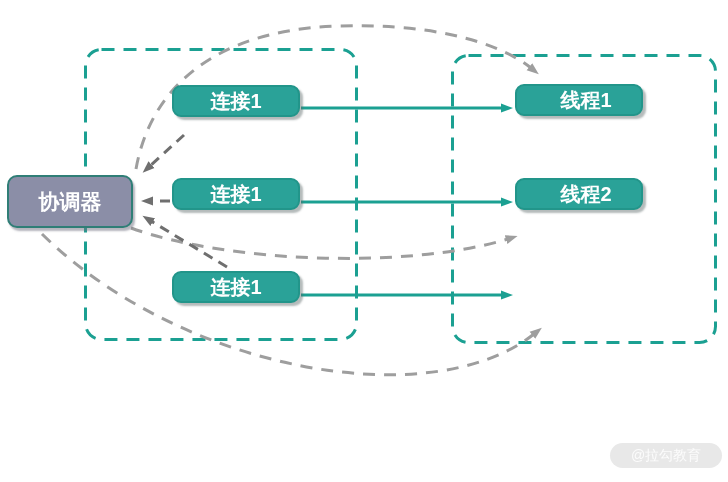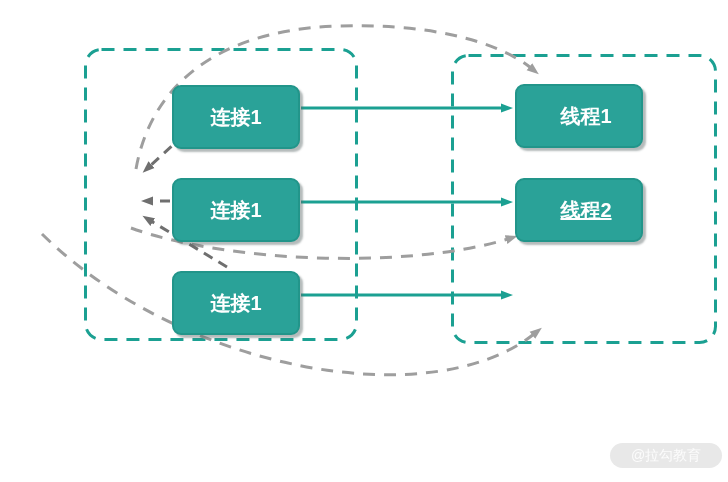--- a/index.html
+++ b/index.html
@@ -13,33 +13,33 @@
     position:relative;width:728px;height:482px;background:#ffffff;
     overflow:hidden;font-family:"Liberation Sans","DejaVu Sans",sans-serif;
   }
   .layer{position:absolute;left:0;top:0;width:728px;height:482px;}
   .node{
     position:absolute;display:flex;align-items:center;justify-content:center;
     color:#ffffff;font-weight:bold;font-size:20px;z-index:2;
     border-radius:9px;box-sizing:border-box;
   }
   .conn,.worker{
-    width:128px;height:64px;background:var(--teal-fill);
+    width:128px;height:32px;background:var(--teal-fill);
     border:2px solid var(--teal-border);
     box-shadow:3px 3px 2px rgba(90,105,105,0.45);
   }
   .conn{left:172px;}
   .worker{left:515px;padding-left:14px;}
   .coordinator{
     left:7px;top:175px;width:126px;height:53px;font-size:21px;
     background:var(--coordinator-fill);border:2px solid var(--coordinator-border);
     border-radius:10px;box-shadow:2px 3px 2px rgba(110,110,125,0.5);
   }
   .row1{top:85px;} .row2{top:178px;} .row3{top:271px;}
-  .wrow1{top:84px;} .wrow2{top:178px;text-decoration:underline;} .wrow3{top:270px;}
+  .wrow1{top:84px;} .wrow2{top:178px;} .wrow3{top:270px;}
   .title{
     position:absolute;left:0;top:408px;width:728px;text-align:center;
     font-size:21px;color:var(--title-text);letter-spacing:1px;z-index:2;
   }
   .watermark{
     position:absolute;left:610px;top:443px;width:112px;height:25px;z-index:2;
     background:var(--watermark-bg);border-radius:13px;color:var(--watermark-text);
     display:flex;align-items:center;justify-content:center;font-size:14px;
   }
   svg .container-border{fill:none;stroke:var(--teal-line);stroke-width:3;stroke-dasharray:13 9;}
@@ -74,20 +74,21 @@
 
     <path class="dash-dark" d="M184,135 L150,166" marker-end="url(#ah-dark)"></path>
     <path class="dash-dark" d="M170,201 L151,201" marker-end="url(#ah-dark)"></path>
     <path class="dash-dark" d="M227,267 L151,221" marker-end="url(#ah-dark)"></path>
 
     <path class="solid-arrow" d="M301,108 L503,108" marker-end="url(#ah-teal)"></path>
     <path class="solid-arrow" d="M301,202 L503,202" marker-end="url(#ah-teal)"></path>
     <path class="solid-arrow" d="M301,295 L503,295" marker-end="url(#ah-teal)"></path>
   </svg>
 
+  <div class="node coordinator">协调器</div>
 
   <div class="node conn row1">连接1</div>
   <div class="node conn row2">连接1</div>
   <div class="node conn row3">连接1</div>
 
   <div class="node worker wrow1">线程1</div>
   <div class="node worker wrow2">线程2</div>
 
 
   <div class="watermark">@拉勾教育</div>

